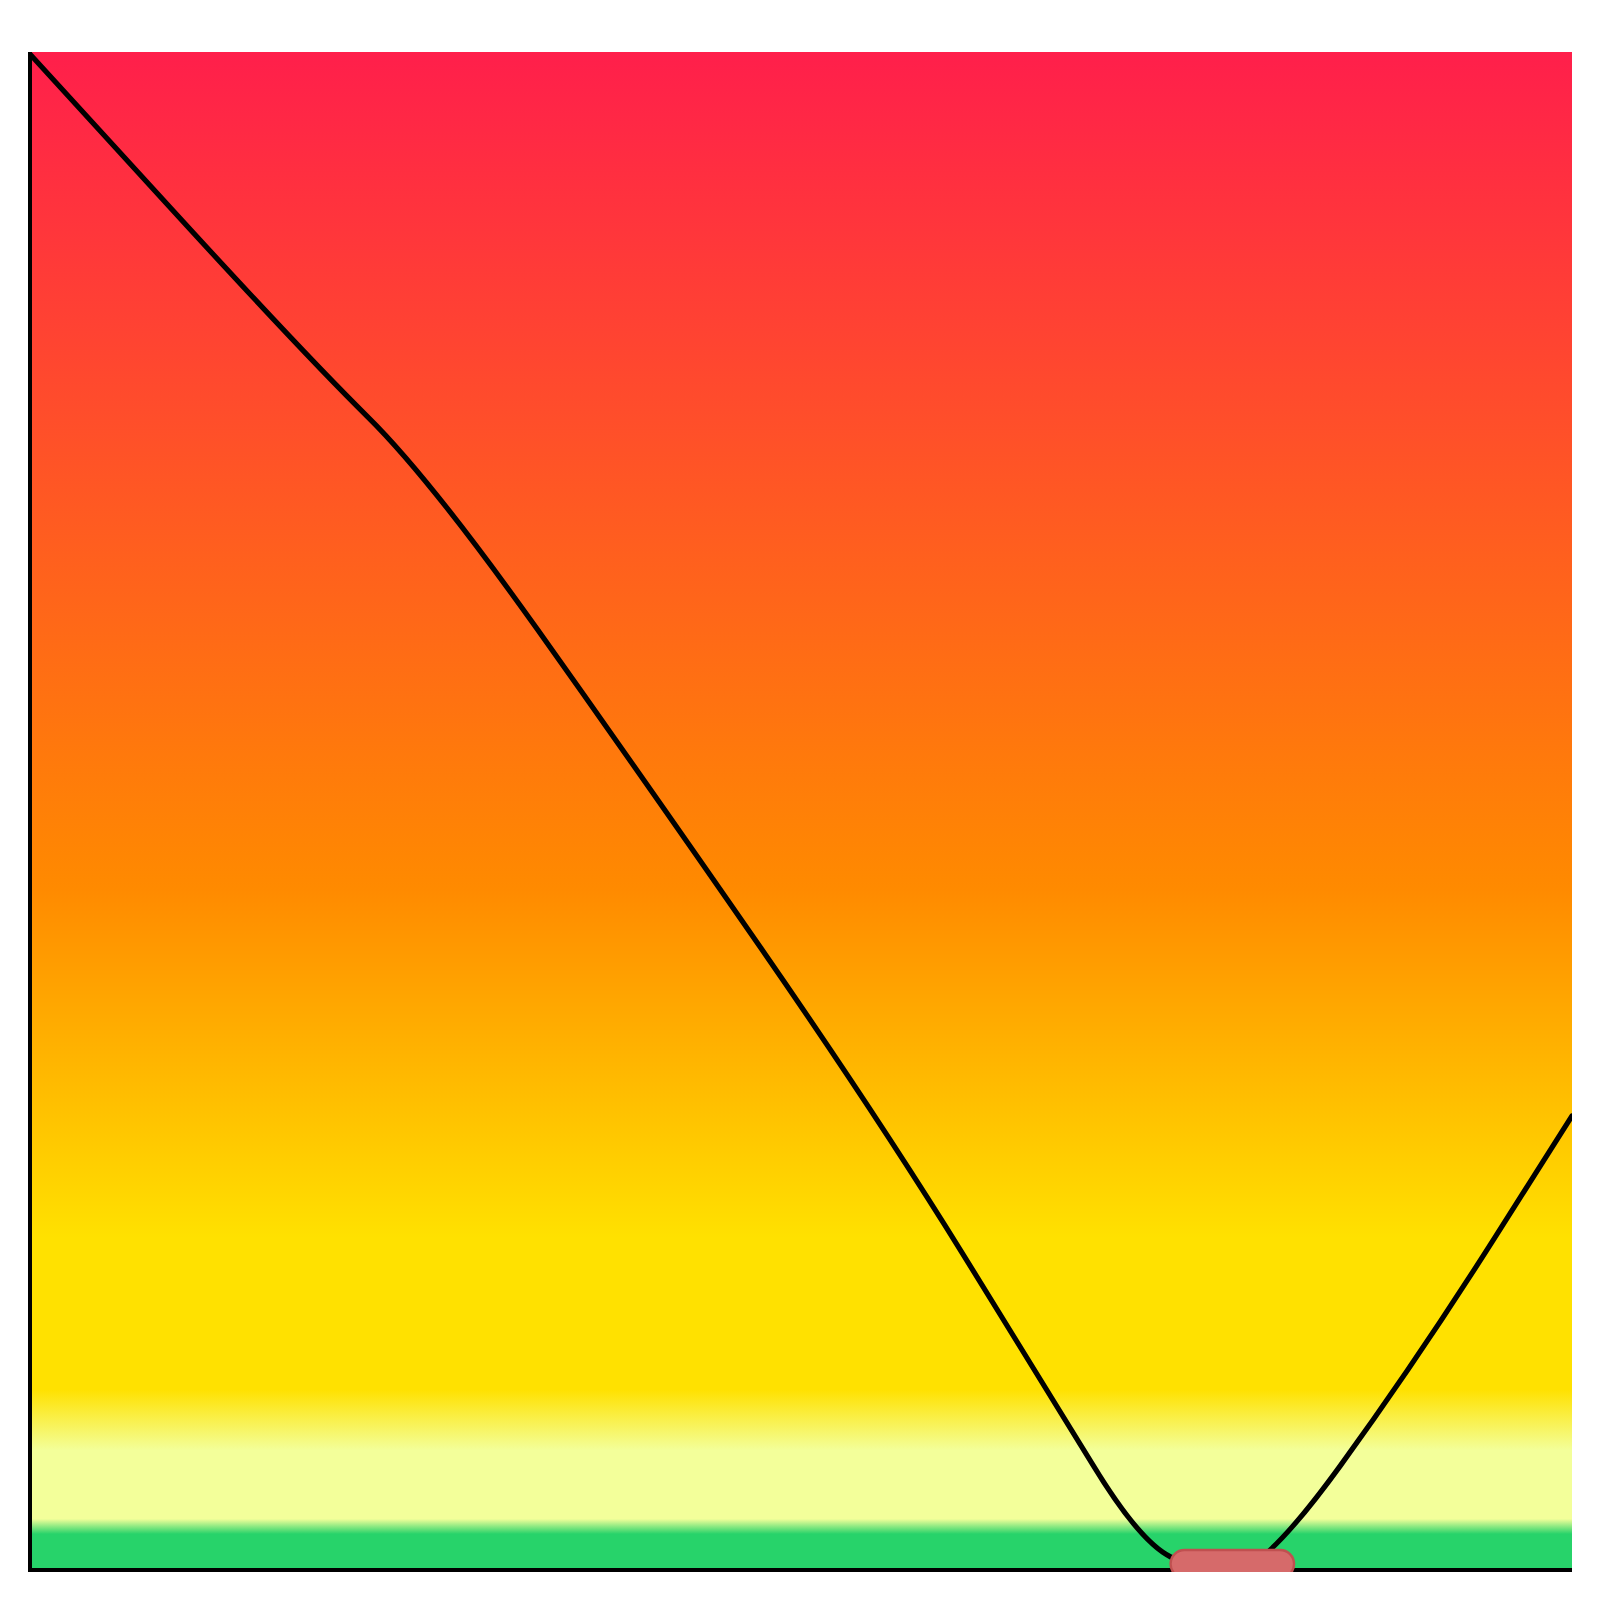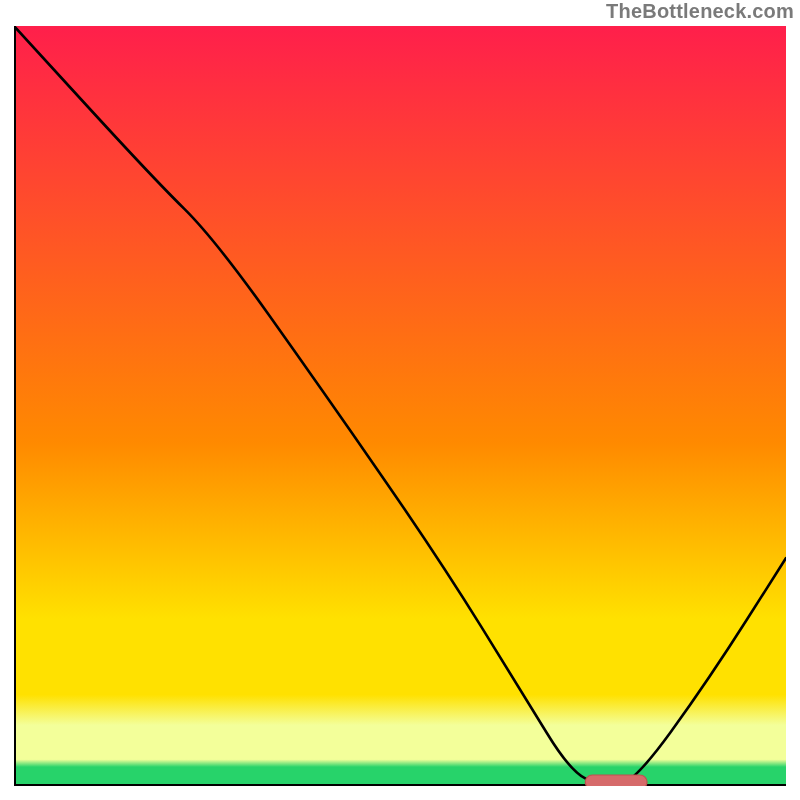--- a/index.html
+++ b/index.html
@@ -31,21 +31,20 @@
     top: 26px;
     width: 772px;
     height: 760px;
   }
   svg { display: block; }
 </style>
 </head>
 <body>
 <div class="wrap">
 
-<div class="watermark">TheBottleneck.com</div>
 
 <div class="plot">
   <svg id="svg" width="772" height="760" viewBox="0 0 772 760">
         <defs>
           <linearGradient id="bg" x1="0" y1="0" x2="0" y2="1">
             <stop offset="0%" stop-color="#ff1f4b"></stop>
             <stop offset="55.00000000000001%" stop-color="#ff8a00"></stop>
             <stop offset="78%" stop-color="#ffe100"></stop>
             <stop offset="88%" stop-color="#ffe100"></stop>
             <stop offset="92%" stop-color="#f3ff9a"></stop>

